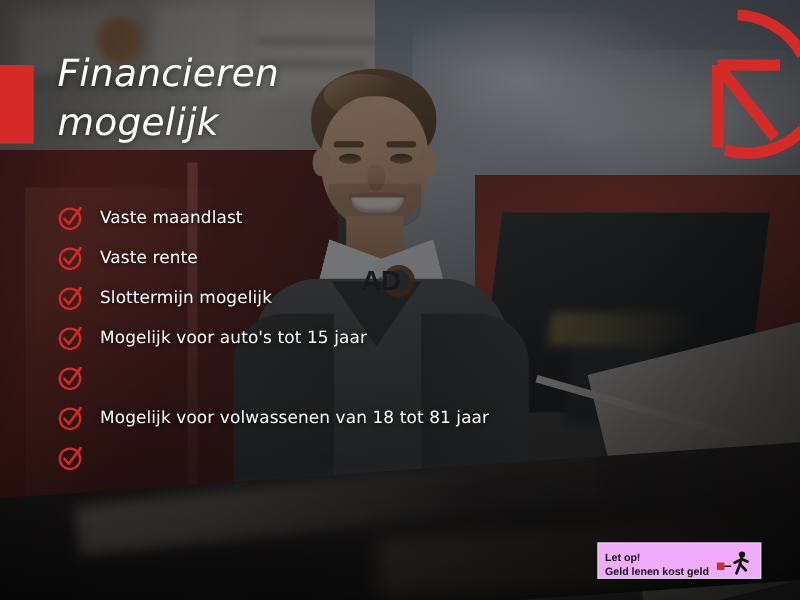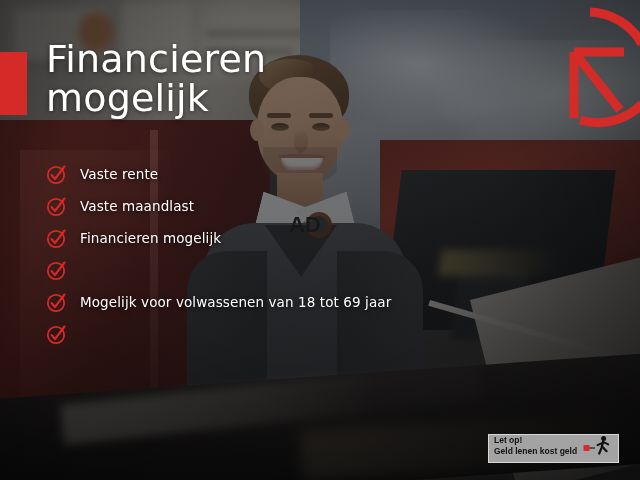--- a/index.html
+++ b/index.html
@@ -134,34 +134,34 @@
   .vignette{position:absolute;inset:0;
             background:radial-gradient(ellipse at 50% 42%,rgba(0,0,0,0) 40%,rgba(0,0,0,.45) 100%);}
 
   
   .redblock{position:absolute;left:0;top:52px;width:27px;height:63px;background:#d42a28;}
   .arcwrap{position:absolute;right:0;top:0;width:90px;height:130px;}
 
   
   .title{position:absolute;left:46px;top:40px;width:330px;color:#fff;
          font-family:"DejaVu Sans","Liberation Sans",sans-serif;font-weight:400;
-         font-size:38px;line-height:39px;letter-spacing:.2px;
-         text-shadow:0 1px 5px rgba(0,0,0,.55);}
+         font-size:30px;line-height:39px;letter-spacing:.2px;
+         text-shadow:0 1px 5px rgba(0,0,0,.55);font-style:italic;}
   .title span{display:block;}
 
   .bullets{position:absolute;left:46px;top:158px;width:560px;}
   .bullet{display:flex;align-items:center;height:32px;}
   .bi{flex:0 0 auto;width:22px;height:22px;margin-right:12px;position:relative;}
   .bt{color:#fff;font-family:"DejaVu Sans","Liberation Sans",sans-serif;
       font-size:13.5px;line-height:16px;letter-spacing:.1px;white-space:nowrap;
       text-shadow:0 1px 4px rgba(0,0,0,.75);}
 
   
-  .badge{position:absolute;left:488px;top:434px;width:131px;height:29px;background:#a3a3a3;
-         border:1px solid #d8d8d8;display:flex;align-items:flex-start;padding:0 5px;box-sizing:border-box;}
+  .badge{position:absolute;left:478px;top:434px;width:131px;height:29px;background:#f0abfc;
+         border:1px solid #d8d8d8;display:flex;align-items:flex-end;padding:0 5px;box-sizing:border-box;}
   .badgeTxt{flex:1 1 auto;color:#111;font-family:"Liberation Sans",sans-serif;
             font-weight:700;font-size:8.5px;line-height:10.5px;}
   .badgeTxt span{display:block;white-space:nowrap;}
   .badgeIcon{flex:0 0 auto;width:30px;height:22px;position:relative;}
 </style>
 </head>
 <body>
 
 <div id="banner">
 
@@ -247,61 +247,70 @@
 
   <div class="bullets">
 
     <div class="bullet">
       <span class="bi">
         <svg width="22" height="22" viewBox="0 0 22 22">
           <circle cx="10" cy="12" r="8.2" fill="none" stroke="#d42a28" stroke-width="1.8"></circle>
           <path d="M 5.5 12 L 9 16 L 18.5 3.5" fill="none" stroke="#d42a28" stroke-width="2.1" stroke-linecap="round" stroke-linejoin="round"></path>
         </svg>
       </span>
+      <span class="bt">Vaste maandlast</span>
+    </div>
+
+    <div class="bullet">
+      <span class="bi">
+        <svg width="22" height="22" viewBox="0 0 22 22">
+          <circle cx="10" cy="12" r="8.2" fill="none" stroke="#d42a28" stroke-width="1.8"></circle>
+          <path d="M 5.5 12 L 9 16 L 18.5 3.5" fill="none" stroke="#d42a28" stroke-width="2.1" stroke-linecap="round" stroke-linejoin="round"></path>
+        </svg>
+      </span>
       <span class="bt">Vaste rente</span>
     </div>
 
     <div class="bullet">
       <span class="bi">
         <svg width="22" height="22" viewBox="0 0 22 22">
           <circle cx="10" cy="12" r="8.2" fill="none" stroke="#d42a28" stroke-width="1.8"></circle>
           <path d="M 5.5 12 L 9 16 L 18.5 3.5" fill="none" stroke="#d42a28" stroke-width="2.1" stroke-linecap="round" stroke-linejoin="round"></path>
         </svg>
       </span>
-      <span class="bt">Vaste maandlast</span>
-    </div>
-
-    <div class="bullet">
-      <span class="bi">
-        <svg width="22" height="22" viewBox="0 0 22 22">
-          <circle cx="10" cy="12" r="8.2" fill="none" stroke="#d42a28" stroke-width="1.8"></circle>
-          <path d="M 5.5 12 L 9 16 L 18.5 3.5" fill="none" stroke="#d42a28" stroke-width="2.1" stroke-linecap="round" stroke-linejoin="round"></path>
-        </svg>
-      </span>
-      <span class="bt">Financieren mogelijk</span>
-    </div>
-
-
-    <div class="bullet">
-      <span class="bi">
-        <svg width="22" height="22" viewBox="0 0 22 22">
-          <circle cx="10" cy="12" r="8.2" fill="none" stroke="#d42a28" stroke-width="1.8"></circle>
-          <path d="M 5.5 12 L 9 16 L 18.5 3.5" fill="none" stroke="#d42a28" stroke-width="2.1" stroke-linecap="round" stroke-linejoin="round"></path>
-        </svg>
-      </span>
-    </div>
-
-    <div class="bullet">
-      <span class="bi">
-        <svg width="22" height="22" viewBox="0 0 22 22">
-          <circle cx="10" cy="12" r="8.2" fill="none" stroke="#d42a28" stroke-width="1.8"></circle>
-          <path d="M 5.5 12 L 9 16 L 18.5 3.5" fill="none" stroke="#d42a28" stroke-width="2.1" stroke-linecap="round" stroke-linejoin="round"></path>
-        </svg>
-      </span>
-      <span class="bt">Mogelijk voor volwassenen van 18 tot 69 jaar</span>
+      <span class="bt">Slottermijn mogelijk</span>
+    </div>
+
+    <div class="bullet">
+      <span class="bi">
+        <svg width="22" height="22" viewBox="0 0 22 22">
+          <circle cx="10" cy="12" r="8.2" fill="none" stroke="#d42a28" stroke-width="1.8"></circle>
+          <path d="M 5.5 12 L 9 16 L 18.5 3.5" fill="none" stroke="#d42a28" stroke-width="2.1" stroke-linecap="round" stroke-linejoin="round"></path>
+        </svg>
+      </span>
+      <span class="bt">Mogelijk voor auto's tot 15 jaar</span>
+    </div>
+
+    <div class="bullet">
+      <span class="bi">
+        <svg width="22" height="22" viewBox="0 0 22 22">
+          <circle cx="10" cy="12" r="8.2" fill="none" stroke="#d42a28" stroke-width="1.8"></circle>
+          <path d="M 5.5 12 L 9 16 L 18.5 3.5" fill="none" stroke="#d42a28" stroke-width="2.1" stroke-linecap="round" stroke-linejoin="round"></path>
+        </svg>
+      </span>
+    </div>
+
+    <div class="bullet">
+      <span class="bi">
+        <svg width="22" height="22" viewBox="0 0 22 22">
+          <circle cx="10" cy="12" r="8.2" fill="none" stroke="#d42a28" stroke-width="1.8"></circle>
+          <path d="M 5.5 12 L 9 16 L 18.5 3.5" fill="none" stroke="#d42a28" stroke-width="2.1" stroke-linecap="round" stroke-linejoin="round"></path>
+        </svg>
+      </span>
+      <span class="bt">Mogelijk voor volwassenen van 18 tot 81 jaar</span>
     </div>
 
     <div class="bullet">
       <span class="bi">
         <svg width="22" height="22" viewBox="0 0 22 22">
           <circle cx="10" cy="12" r="8.2" fill="none" stroke="#d42a28" stroke-width="1.8"></circle>
           <path d="M 5.5 12 L 9 16 L 18.5 3.5" fill="none" stroke="#d42a28" stroke-width="2.1" stroke-linecap="round" stroke-linejoin="round"></path>
         </svg>
       </span>
     </div>

